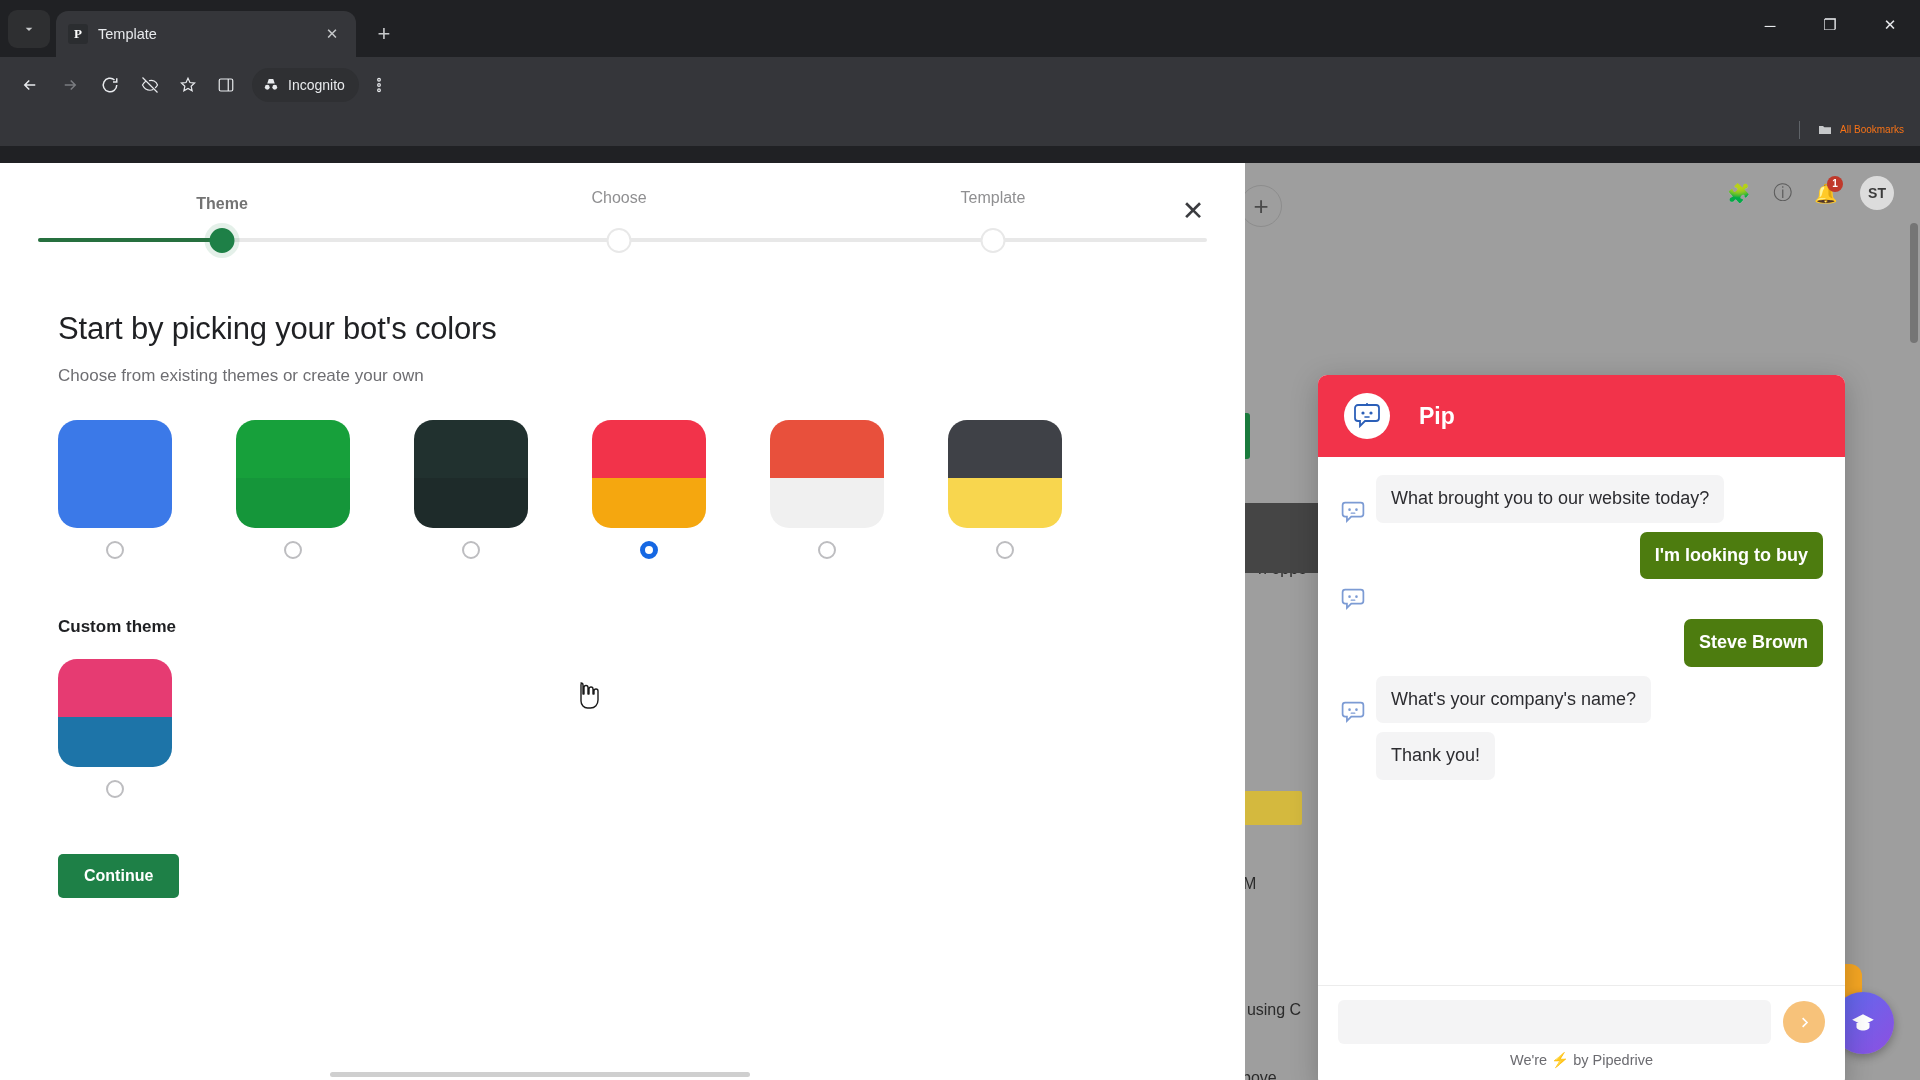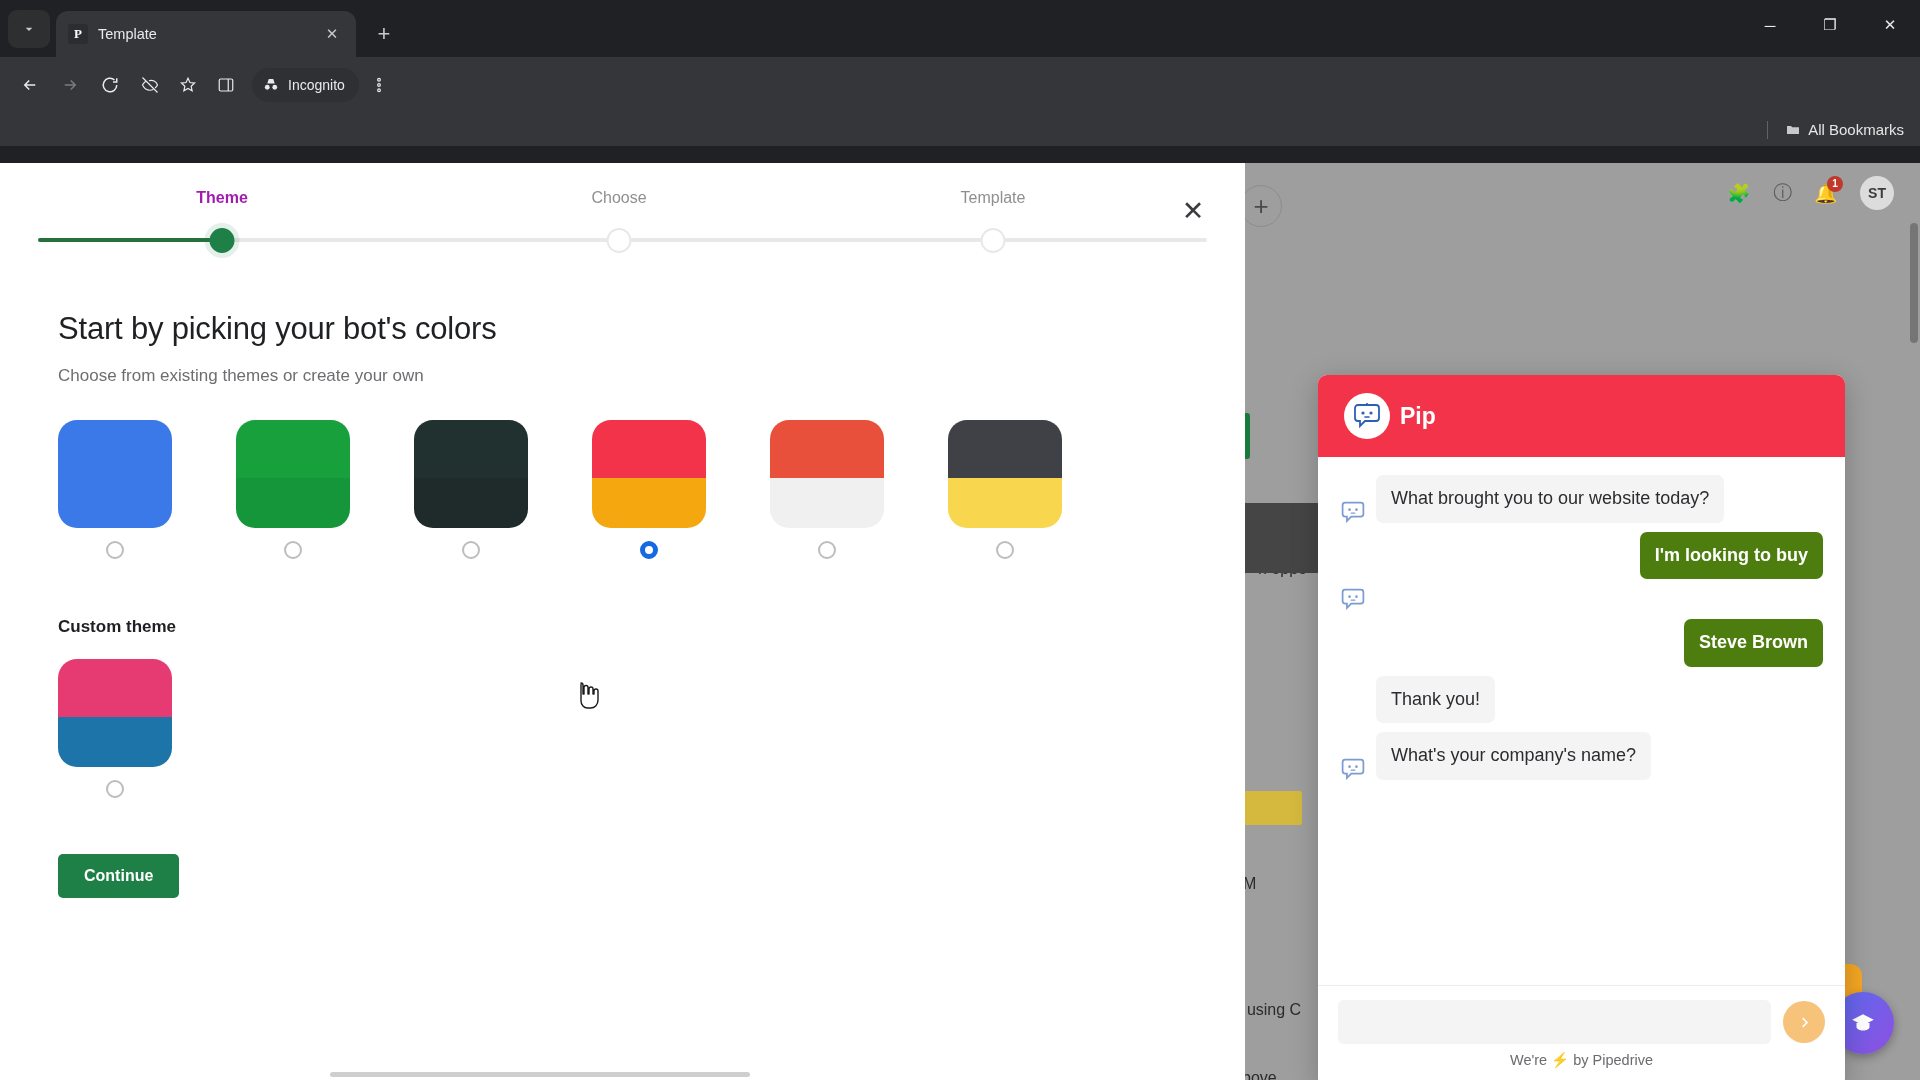--- a/index.html
+++ b/index.html
@@ -86,21 +86,21 @@
   .incognito-pill svg { width:18px; height:18px; fill:#e8eaed; }
   .incognito-pill span { color:#e8eaed; font-size:14px; }
 
   .bookmarkbar {
     height:33px; background:#35363a; display:flex; align-items:center;
     justify-content:flex-end; padding-right:16px; gap:9px;
   }
   .bm-sep { width:1px; height:18px; background:#5f6368; margin-right:8px; }
   .bm-item { display:flex; align-items:center; gap:7px; cursor:pointer; }
   .bm-item svg { width:16px; height:16px; fill:#c6c8ca; }
-  .bm-item span { color:#e5e5e5; font-size:15px; }
+  .bm-item span { color:#f97316; font-size:10px; }
 
   
   .viewport {
     position:absolute; left:0; top:163px; width:1920px; height:917px;
     background:#9e9e9e; overflow:hidden;
   }
 
   
   .bg-app { position:absolute; inset:0; background:#9e9e9e; }
   .bg-topbar {
@@ -165,21 +165,21 @@
     background:#fff; overflow:hidden;
   }
   .stepper { position:relative; padding: 26px 38px 0 38px; }
   .steps-labels {
     display:flex; position:relative; height:30px;
   }
   .step-label {
     position:absolute; transform:translateX(-50%);
     font-size:16px; white-space:nowrap;
   }
-  .step-label.active { color:#a21caf; font-weight:bold; }
+  .step-label.active { color:#737373; font-weight:bold;margin-top:6px; }
   .step-label.inactive { color:#8f8f91; }
   .track {
     position:relative; height:34px; margin-top:4px;
   }
   .track-line {
     position:absolute; left:0; right:0; top:15px; height:4px;
     background:#e8e8e8; border-radius:2px;
   }
   .track-fill {
     position:absolute; left:0; top:15px; height:4px;
@@ -240,21 +240,21 @@
 
   
   .chat {
     position:absolute; left:1318px; top:212px; width:527px; height:712px;
     background:#fff; border-radius:9px; overflow:hidden;
     box-shadow: 0 6px 28px rgba(0,0,0,.22);
     display:flex; flex-direction:column;
   }
   .chat-header {
     height:82px; background:#f2334a;
-    display:flex; align-items:center; gap:10px; padding: 0 26px;
+    display:flex; align-items:center; gap:29px; padding: 0 26px;
   }
   .bot-avatar {
     width:46px; height:46px; border-radius:50%; background:#fff;
     display:flex; align-items:center; justify-content:center;
   }
   .bot-avatar svg { width:30px; height:26px; }
   .chat-name { color:#fff; font-size:23px; font-weight:bold; }
   .chat-log {
     flex:1; padding: 18px 22px 8px 22px; overflow:hidden;
     display:flex; flex-direction:column; gap:9px;
@@ -548,36 +548,36 @@
                 <path d="M13 14h4" stroke="#7c9bd4" stroke-width="1.6" stroke-linecap="round"></path>
               </svg>
           </div>
         </div>
 
         <div class="msg-row me">
           <div class="bubble me">Steve Brown</div>
         </div>
 
         <div class="msg-row">
-          <div class="msg-avatar ghost"></div>
-          <div class="bubble bot">Thank you!</div>
-        </div>
-
-        <div class="msg-row">
           <div class="msg-avatar">
             <svg viewBox="0 0 30 26">
                 <path d="M6 2h18a3 3 0 013 3v10a3 3 0 01-3 3H13l-5 5v-5H6a3 3 0 01-3-3V5a3 3 0 013-3z" fill="none" stroke="#7c9bd4" stroke-width="2"></path>
                 <circle cx="11" cy="10" r="1.5" fill="#7c9bd4"></circle>
                 <circle cx="19" cy="10" r="1.5" fill="#7c9bd4"></circle>
                 <path d="M13 14h4" stroke="#7c9bd4" stroke-width="1.6" stroke-linecap="round"></path>
               </svg>
           </div>
           <div class="bubble bot">What's your company's name?</div>
         </div>
 
+        <div class="msg-row">
+          <div class="msg-avatar ghost"></div>
+          <div class="bubble bot">Thank you!</div>
+        </div>
+
       </div>
 
       <div class="chat-input-area">
         <div class="chat-input" placeholder=""></div>
         <div class="send-btn">
           <svg viewBox="0 0 24 24">
               <path d="M9 5l7 7-7 7"></path>
             </svg>
         </div>
       </div>

